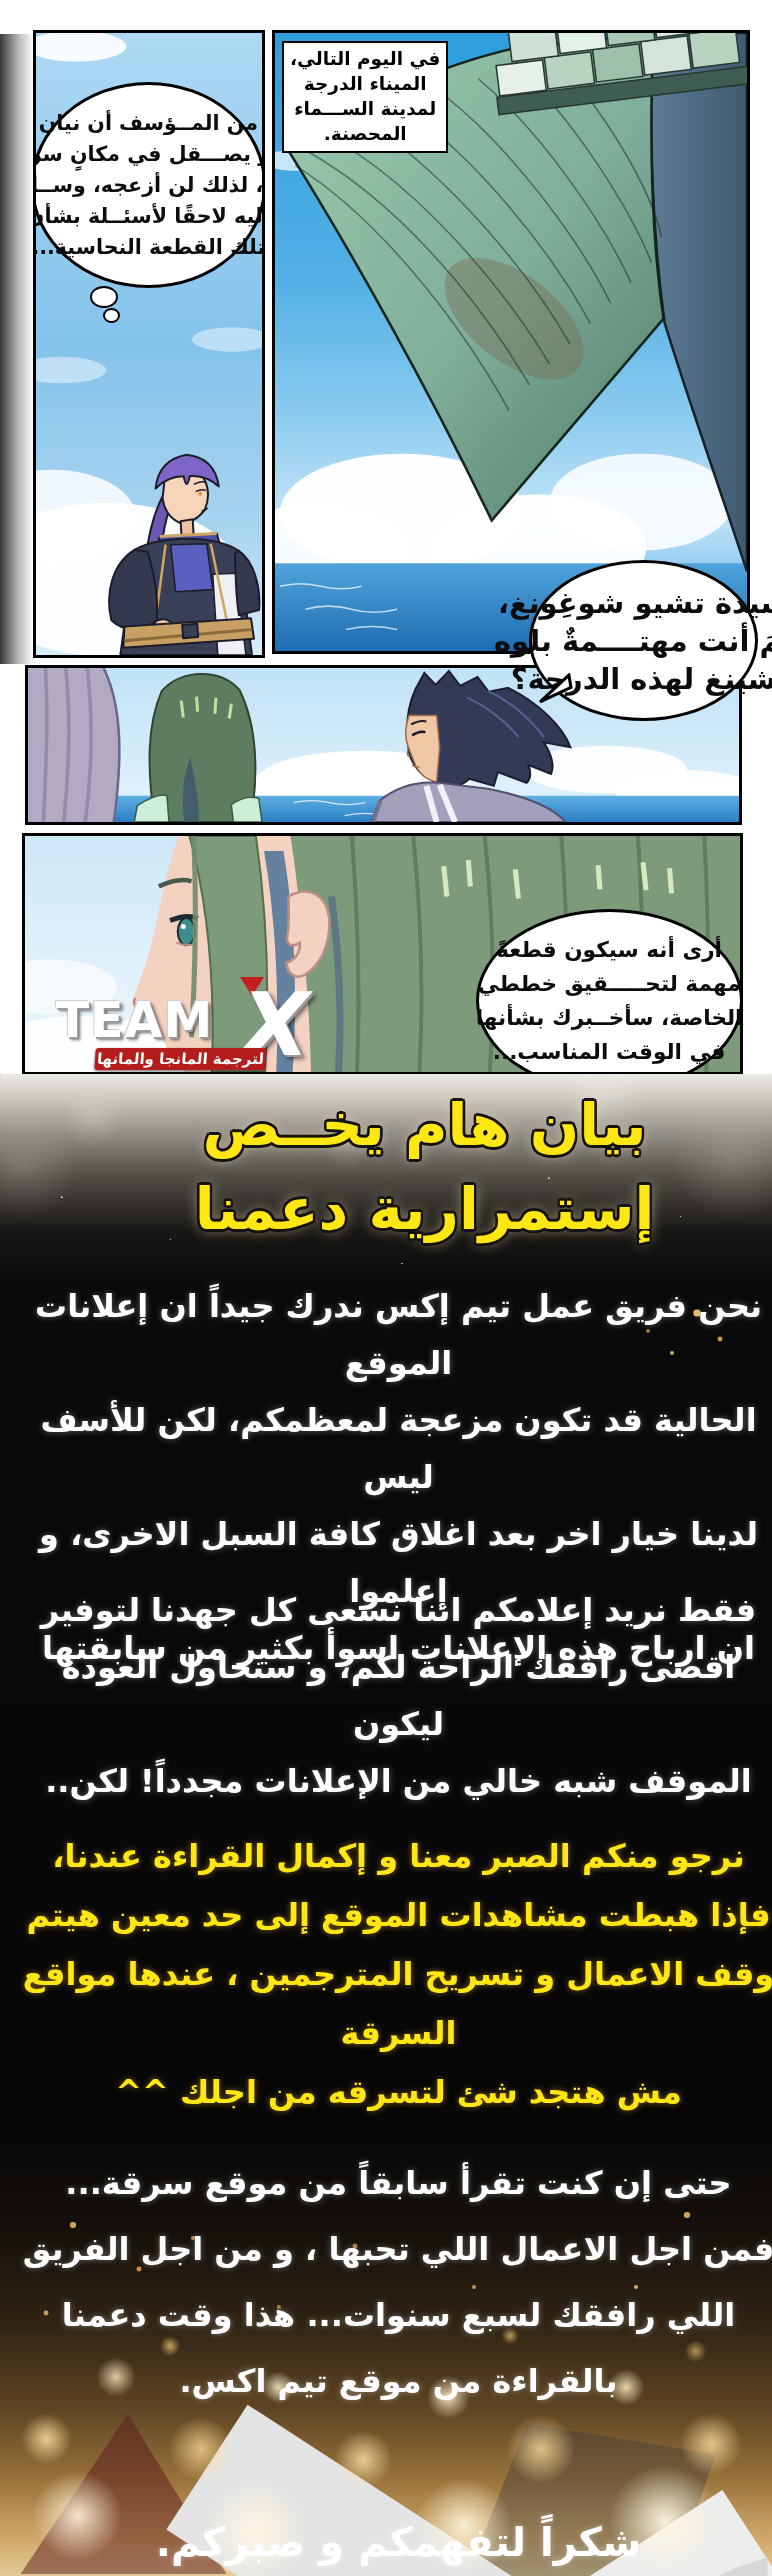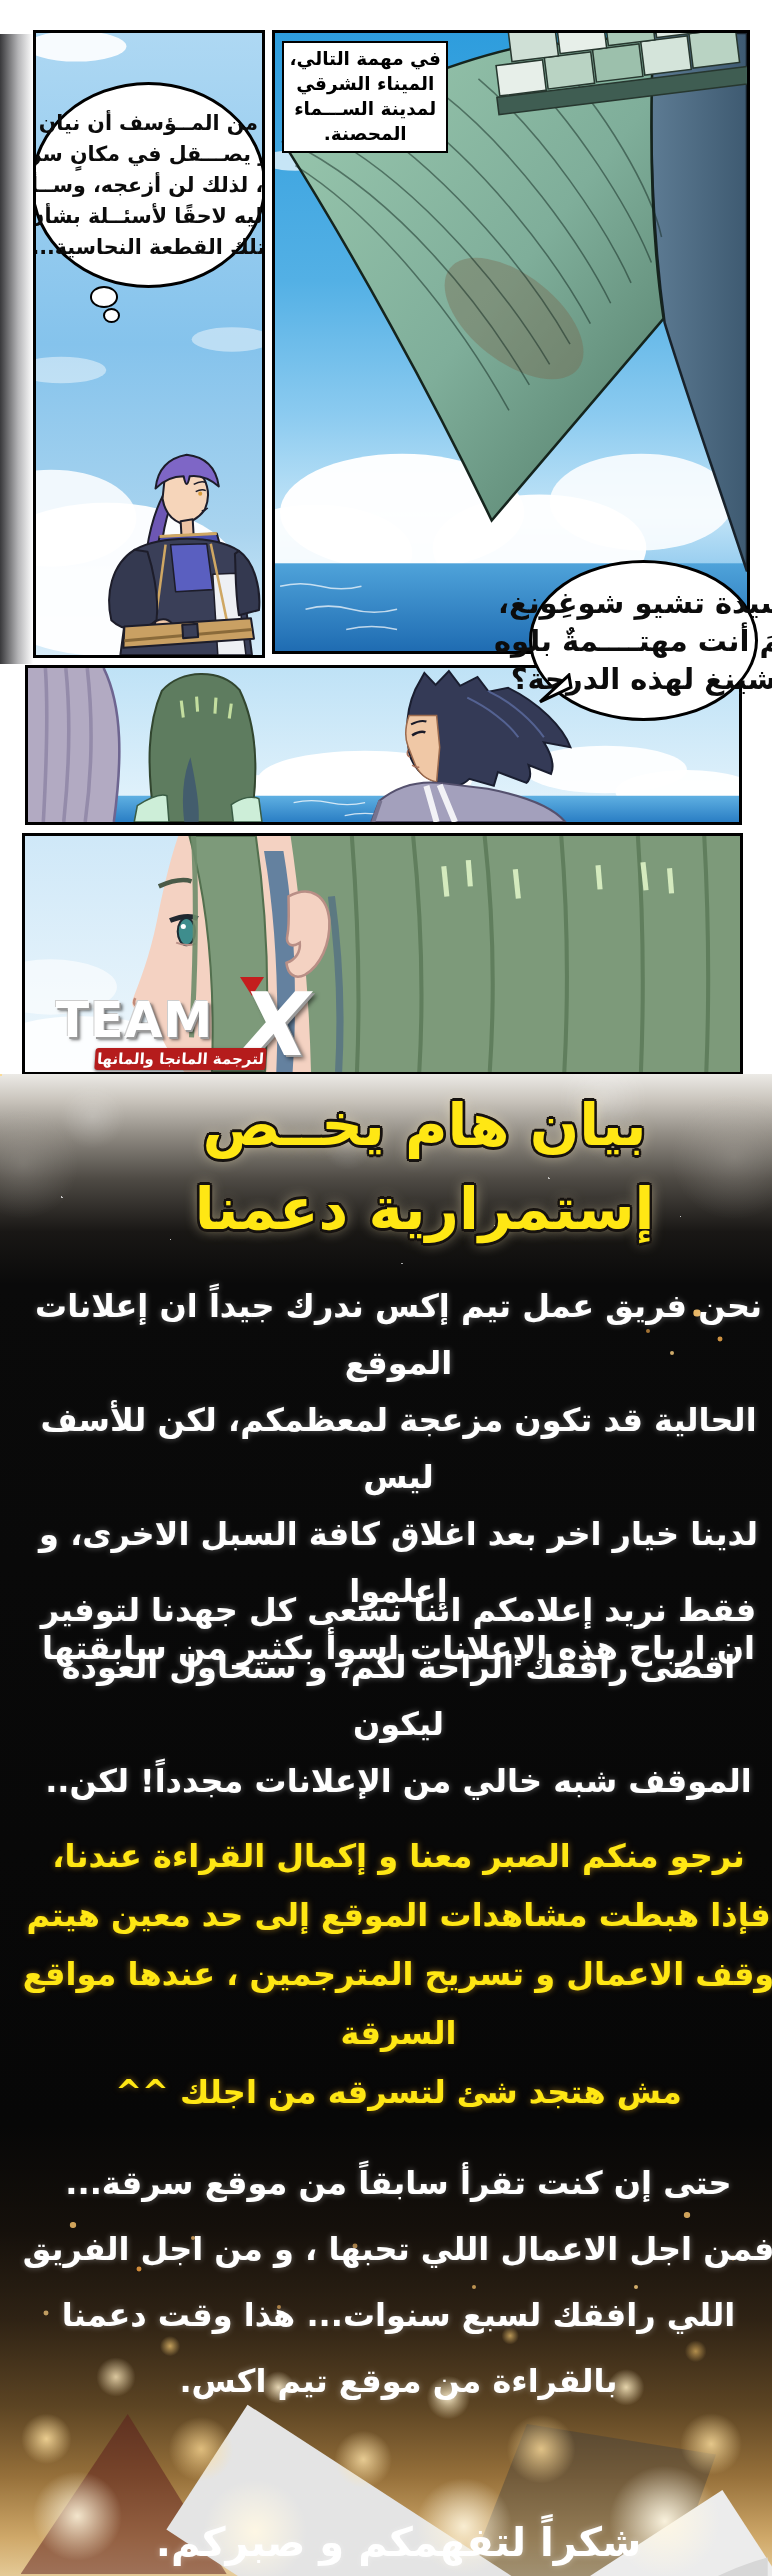--- a/index.html
+++ b/index.html
@@ -221,21 +221,21 @@
         <rect x="724" y="22" width="92" height="66" fill="#d4e4da"></rect>
         <rect x="820" y="18" width="92" height="68" fill="#b9d3c3"></rect>
         <rect x="468" y="-28" width="92" height="58" fill="#cfe0d6"></rect>
         <rect x="564" y="-32" width="92" height="58" fill="#e7efe9"></rect>
         <rect x="660" y="-36" width="92" height="58" fill="#a9c9b7"></rect>
         <rect x="756" y="-40" width="92" height="58" fill="#dde9e2"></rect>
         <rect x="852" y="-44" width="92" height="58" fill="#c2d8ca"></rect>
       </g>
     </svg>
     <div class="caption-box" dir="rtl">
-      <div>في مهمة التالي، الميناء الشرقي</div>
+      <div>في اليوم التالي، الميناء الدرجة</div>
       <div>لمدينة الســـماء المحصنة.</div>
     </div>
   </div>
 
   <div class="bubble bubble1" dir="rtl">
     <span>سيدة تشيو شوغِونغ،</span>
     <span>لمَ أنت مهتــــمةٌ بلوه</span>
     <span>شينغ لهذه الدرجة؟</span>
   </div>
   <svg class="tail1" viewBox="0 0 70 64">
@@ -350,20 +350,26 @@
         </g>
         <path d="M516,120 C560,96 592,120 596,168 C598,216 578,258 548,276 C528,286 514,274 512,252 C530,246 540,230 538,212 C520,224 510,214 514,196 C518,176 516,148 516,120 Z" fill="#f4d2c2" stroke="#b98f86" stroke-width="5"></path>
       </g>
     </svg>
     <div class="teamx">
       <span class="t-team">TEAM</span>
       <span class="t-tri"></span>
       <span class="t-x">X</span>
       <div class="t-banner" dir="rtl">لترجمة المانجا والمانها</div>
     </div>
+    <div class="bubble bubble2" dir="rtl">
+      <span>أرى أنه سيكون قطعةً</span>
+      <span>مهمة لتحـــــقيق خططي</span>
+      <span>الخاصة، سأخــبرك بشأنها</span>
+      <span>في الوقت المناسب...</span>
+    </div>
   </div>
 
   <div class="abs ann">
     <div class="grain"></div>
     <div class="embers"></div>
     <div class="shape-tri"></div>
     <div class="shape-quad"></div>
     <div class="bokeh"></div>
     <div class="xband xb1"></div>
     <div class="xband xb2"></div>

